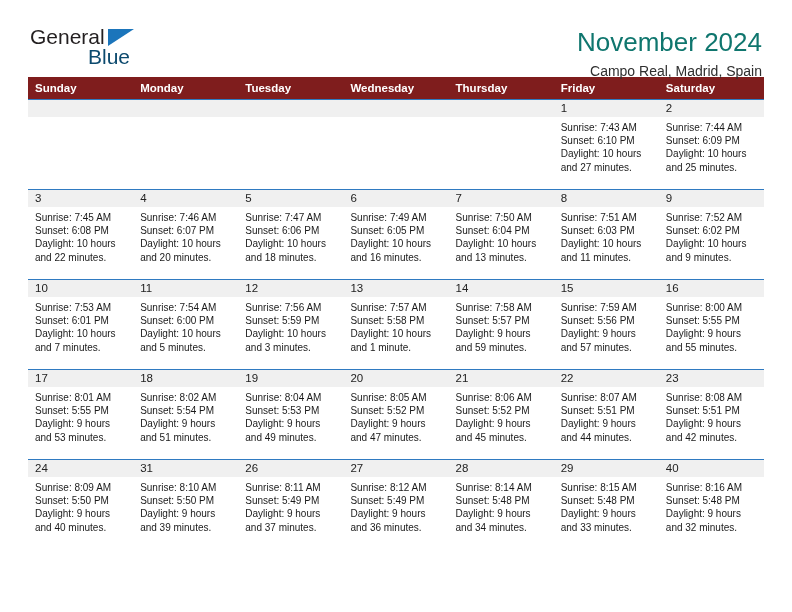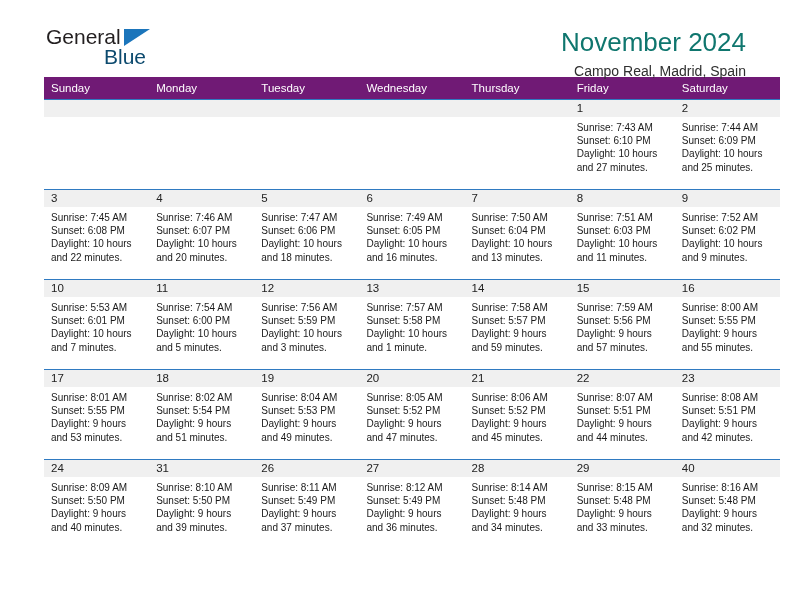--- a/index.html
+++ b/index.html
@@ -12,21 +12,21 @@
     height: 612px;
     font-family: "Liberation Sans", sans-serif;
     color: #000000;
     overflow: hidden;
   }
   .page {
     position: relative;
     width: 792px;
     height: 584px;
     box-sizing: border-box;
-    padding: 0 44px;
+    padding: 0 28px;
   }
 
   
   .header {
     display: flex;
     align-items: flex-start;
     justify-content: space-between;
     height: 72px;
     padding-top: 26px;
     box-sizing: border-box;
@@ -83,24 +83,24 @@
   }
 
   
   .calendar {
     width: 736px;
     border-collapse: collapse;
     table-layout: fixed;
     margin-top: 5px;
   }
   .calendar th {
-    background: #701a75;
+    background: #7f1d1d;
     color: #ffffff;
     font-size: 11.5px;
-    font-weight: normal;
+    font-weight: bold;
     text-align: left;
     padding: 5px 0 5px 7px;
     height: 19px;
     box-sizing: border-box;
   }
   .calendar td {
     vertical-align: top;
     padding: 0;
     height: 90px;
     border-top: 1px solid #2f7ac1;
@@ -281,21 +281,21 @@
               <div>Sunrise: 7:52 AM</div>
               <div>Sunset: 6:02 PM</div>
               <div class="daylight">Daylight: 10 hours and 9 minutes.</div>
             </div>
           </td>
         </tr>
         <tr class="week">
           <td>
             <div class="daynum-band">10</div>
             <div class="cell-body">
-              <div>Sunrise: 5:53 AM</div>
+              <div>Sunrise: 7:53 AM</div>
               <div>Sunset: 6:01 PM</div>
               <div class="daylight">Daylight: 10 hours and 7 minutes.</div>
             </div>
           </td>
           <td>
             <div class="daynum-band">11</div>
             <div class="cell-body">
               <div>Sunrise: 7:54 AM</div>
               <div>Sunset: 6:00 PM</div>
               <div class="daylight">Daylight: 10 hours and 5 minutes.</div>

